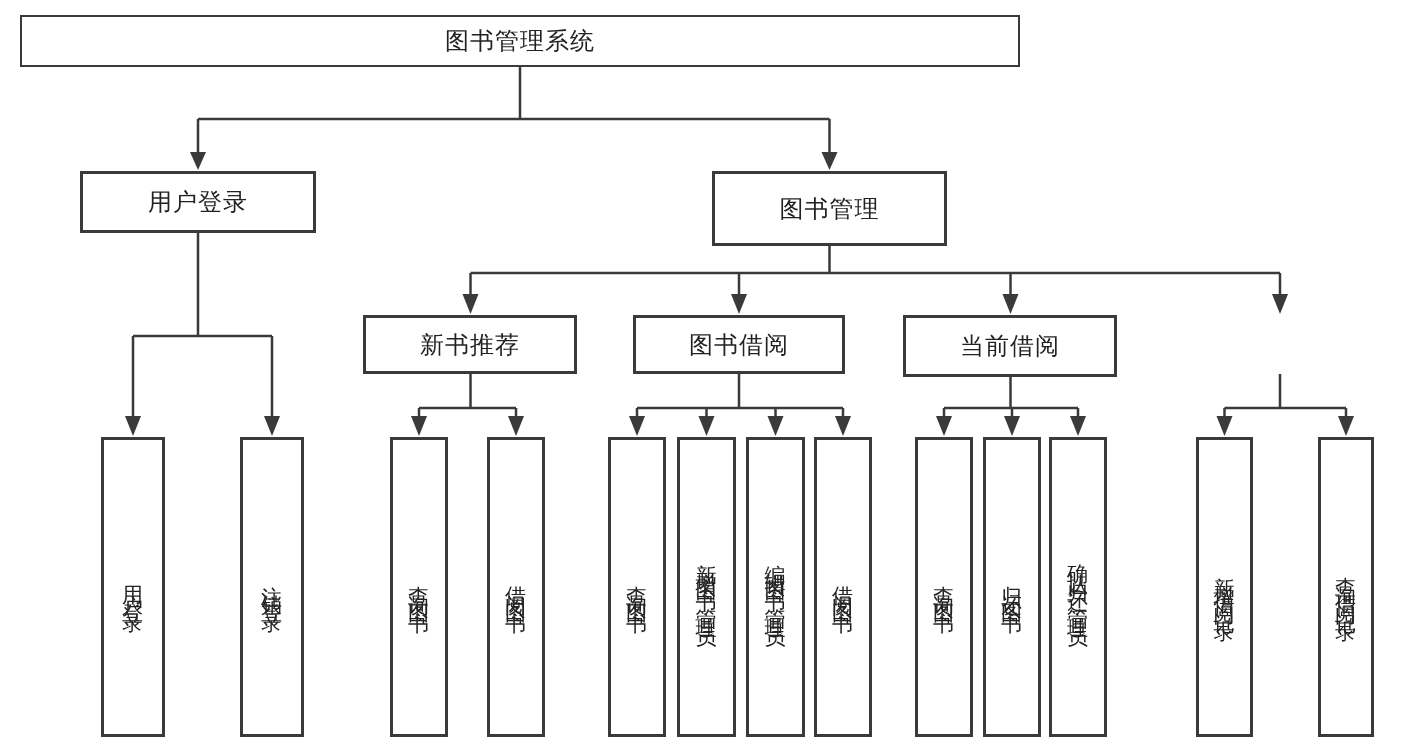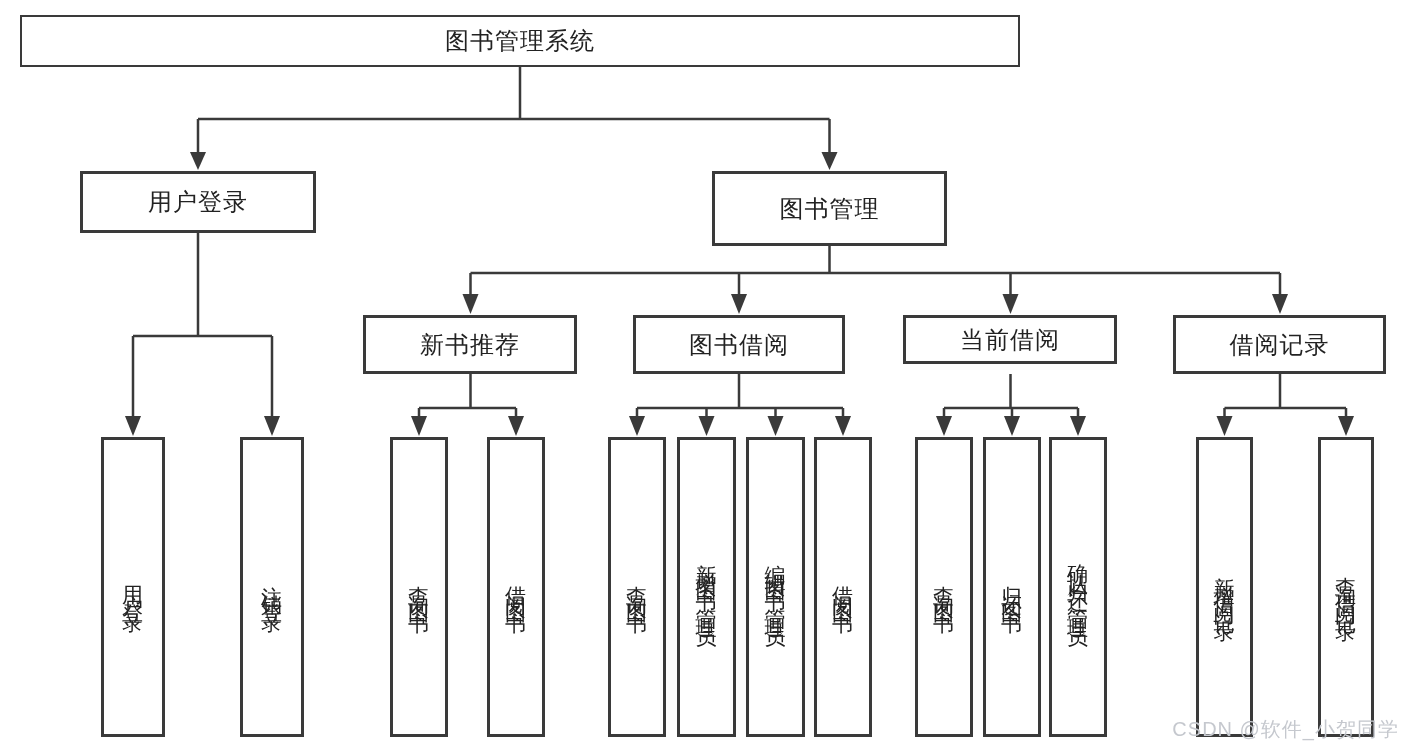--- a/index.html
+++ b/index.html
@@ -84,25 +84,22 @@
   <div class="box" style="left:712px; top:171px; width:235px; height:75px;">
     <span class="hlabel">图书管理</span>
   </div>
 
   <div class="box" style="left:633px; top:315px; width:212px; height:59px;">
     <span class="hlabel">图书借阅</span>
   </div>
   <div class="box" style="left:363px; top:315px; width:214px; height:59px;">
     <span class="hlabel">新书推荐</span>
   </div>
-  <div class="box" style="left:903px; top:315px; width:214px; height:49px;">
+  <div class="box" style="left:903px; top:315px; width:214px; height:62px;">
     <span class="hlabel">当前借阅</span>
-  </div>
-  <div class="box" style="left:1173px; top:315px; width:213px; height:59px;">
-    <span class="hlabel">借阅记录</span>
   </div>
 
   <div class="box" style="left:101px; top:437px; width:64px; height:300px;">
     <span class="vtext">用户登录</span>
   </div>
   <div class="box" style="left:240px; top:437px; width:64px; height:300px;">
     <span class="vtext">注销登录</span>
   </div>
 
   <div class="box" style="left:390px; top:437px; width:58px; height:300px;">
@@ -135,15 +132,14 @@
     <span class="vtext">确认归还（管理员）</span>
   </div>
 
   <div class="box" style="left:1196px; top:437px; width:57px; height:300px;">
     <span class="vtext">新增借阅记录</span>
   </div>
   <div class="box" style="left:1318px; top:437px; width:56px; height:300px;">
     <span class="vtext">查询借阅记录</span>
   </div>
 
-  <div class="watermark">CSDN @软件_小贺同学</div>
 
 </div>
 
 </body></html>

